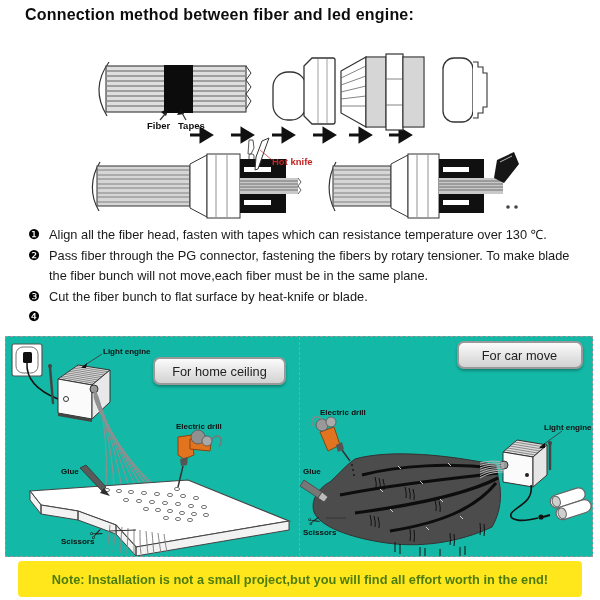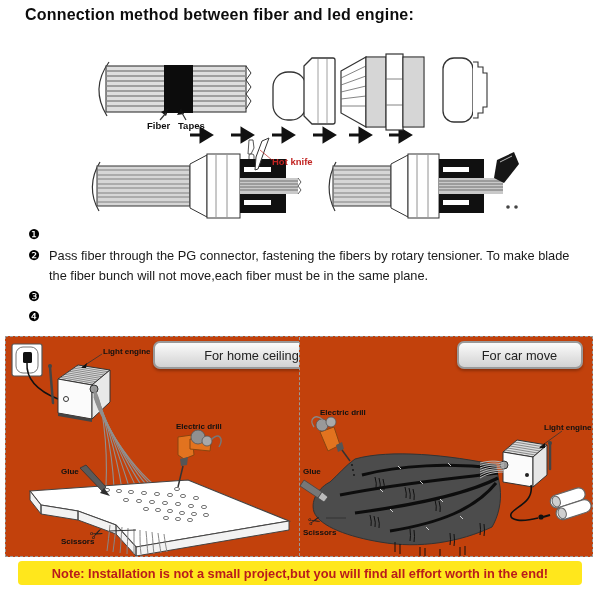--- a/index.html
+++ b/index.html
@@ -8,32 +8,32 @@
   .title{position:absolute;left:25px;top:6px;font-size:16px;font-weight:bold;color:#0d0d0d;letter-spacing:.2px;}
   .topdiag{position:absolute;left:0;top:50px;}
   svg text{font-family:"Liberation Sans",sans-serif;}
   .dlabel{font-size:9.5px;font-weight:bold;fill:#111;}
   .dlabel.red{fill:#c22422;}
   .plabel{font-size:8px;font-weight:bold;fill:#111;}
   .steps{position:absolute;left:28px;top:225px;width:560px;margin:0;padding:0;list-style:none;}
   .step{display:flex;gap:5px;font-size:12.8px;color:#1a1a1a;line-height:20.5px;}
   .step .num{flex:0 0 16px;font-size:13.5px;line-height:20.5px;color:#000;}
   .panels{position:absolute;left:5px;top:336px;width:588px;height:221px;display:flex;
-          border:1px dashed #9a9a9a;background:#c2410c;box-sizing:border-box;}
+          border:1px dashed #9a9a9a;background:#14b8a6;box-sizing:border-box;}
   .panel{position:relative;flex:1;overflow:hidden;}
   .panel.home{border-right:1px dashed #9a9a9a;}
   .panel svg{position:absolute;left:0;top:0;}
   .badge{position:absolute;height:24px;border:2px solid #999;border-radius:7px;
          background:linear-gradient(#fbfbfb,#d2d2d2);box-shadow:0 2px 3px rgba(0,0,0,.28);
          display:flex;align-items:center;justify-content:center;font-size:12.8px;color:#222;}
-  .badge.home{left:147px;top:4px;width:129px;padding-left:32px;}
+  .badge.home{left:147px;top:20px;width:129px;}
   .badge.car{left:157px;top:4px;width:122px;}
-  .notebar{position:absolute;left:18px;right:18px;top:561px;height:24px;background:#ffe71c;
+  .notebar{position:absolute;left:18px;right:18px;top:561px;height:36px;background:#ffe71c;
            border-radius:4px;display:flex;align-items:center;justify-content:center;
-           font-size:12.8px;font-weight:bold;color:#b91c1c;}
+           font-size:12.8px;font-weight:bold;color:#4d7c0f;}
   .ln{stroke:#333;fill:none;}
 </style>
 </head>
 <body>
 
 <div class="page">
 
   <div class="title">Connection method between fiber and led engine:</div>
 
   <svg class="topdiag" width="600" height="180" viewBox="0 0 600 180">
@@ -126,27 +126,29 @@
       <path d="M497,110 L514,102 L519,114 L504,133 L494,128 Z" fill="#161616"></path>
       <path d="M500,112 L512,106" stroke="#bbb" stroke-width="1"></path>
       <circle cx="508" cy="157" r="1.8" fill="#444"></circle>
         <circle cx="516" cy="157" r="1.8" fill="#444"></circle>
     </g>
   </svg>
 
   <ol class="steps">
     <li class="step">
       <span class="num">❶</span>
+      <span class="txt">Align all the fiber head, fasten with tapes which can resistance temperature over 130 ℃.</span>
       </li>
     <li class="step">
       <span class="num">❷</span>
       <span class="txt">Pass fiber through the PG connector, fastening the fibers by rotary tensioner. To make blade the fiber bunch will not move,each fiber must be in the same plane.</span>
       </li>
     <li class="step">
       <span class="num">❸</span>
+      <span class="txt">Cut the fiber bunch to flat surface by heat-knife or blade.</span>
       </li>
     <li class="step">
       <span class="num">❹</span>
       </li>
   </ol>
 
   <div class="panels">
 
     <section class="panel home">
       <svg width="293" height="219" viewBox="0 0 293 219">

